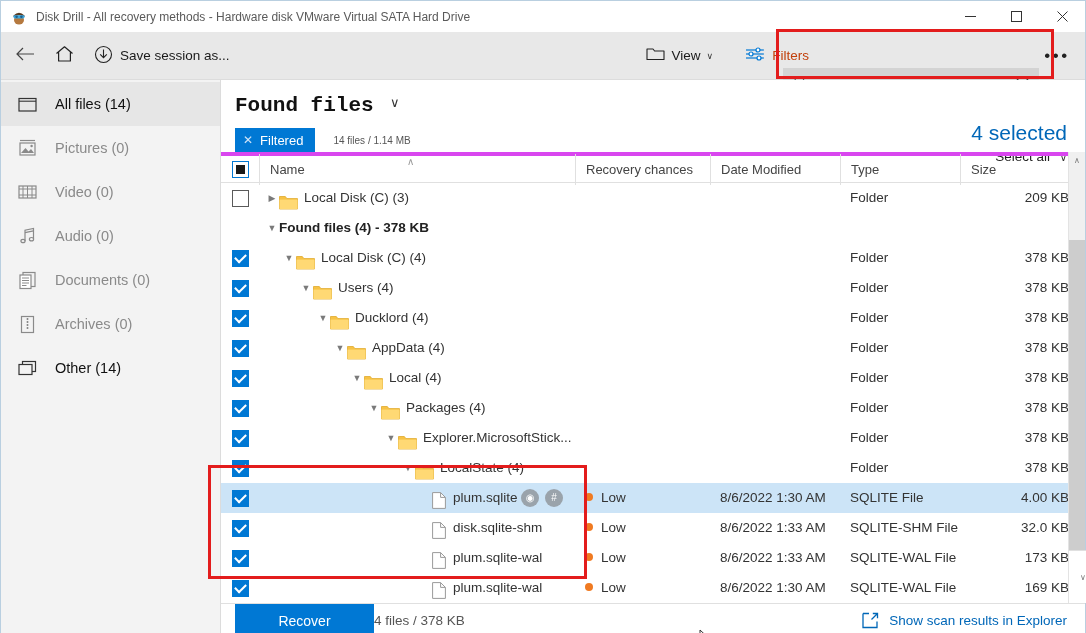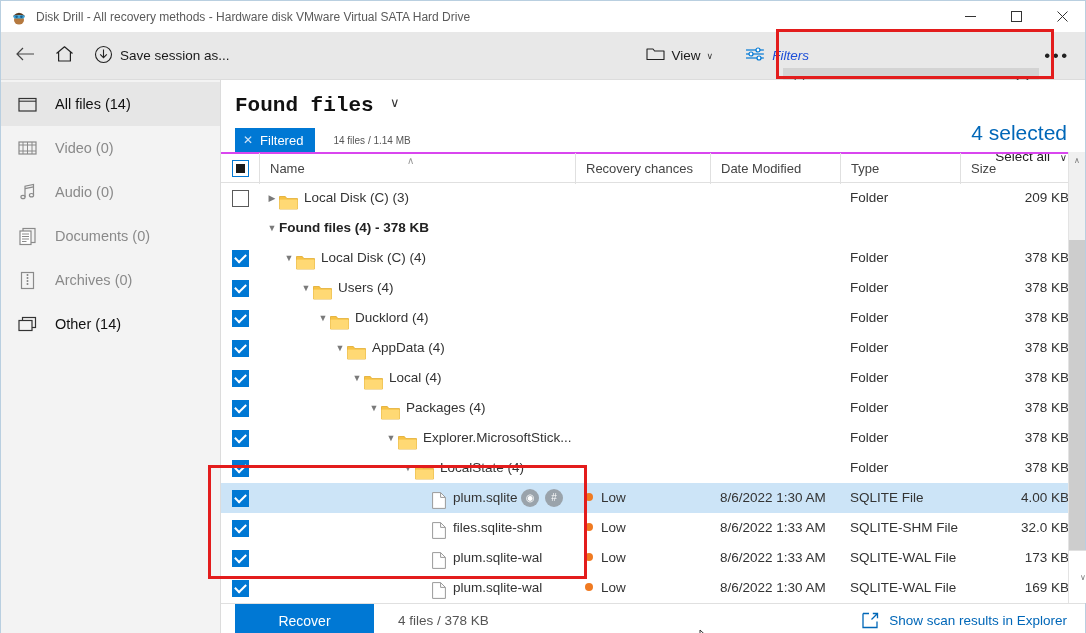--- a/index.html
+++ b/index.html
@@ -56,21 +56,21 @@
   }
   .tb-btn {
     height: 48px;
     display: flex; align-items: center;
     padding: 0 10px;
     color: #1a1a1a;
     font-size: 13.5px;
     cursor: default;
   }
   .tb-label { margin-left: 7px; white-space: nowrap; }
-  .tb-label.blue { color: #1d4ed8; font-style: italic; }
+  .tb-label.blue { color: #c2410c; }
   .chev { margin-left: 6px; font-size: 9px; color: #333; }
 
   .search-wrap {
     position: absolute;
     left: 782px; top: 36px;
     width: 256px; height: 33px;
     background: #d3d3d3;
     display: flex; align-items: center;
     padding: 0 4px 0 10px;
   }
@@ -166,21 +166,21 @@
   .sel-count { font-size: 21px; color: #0067b8; margin-top: 29px; }
   .sel-all {
     margin-top: 4px; font-size: 13.5px; color: #222;
   }
   .sel-all .chev2 { font-size: 10px; margin-left: 6px; color:#333; }
 
   
   .table-area { flex: 1; display: flex; flex-direction: column; position: relative; }
   .thead {
     height: 31px;
-    border-top: 2px solid #d946ef;
+    border-top: 4px solid #d946ef;
     border-bottom: 1px solid #e0e0e0;
     display: flex; align-items: center;
     font-size: 13px; color: #444;
     position: relative;
   }
   .th { padding-left: 10px; border-left: 1px solid #e0e0e0; height: 31px; line-height: 31px; }
   .th:first-child { border-left: 0; }
   .col-chk  { width: 38px; flex: 0 0 38px; display:flex; align-items:center; justify-content:center; padding-left:0;}
   .col-name { width: 316px; flex: 0 0 316px; position: relative; }
   .col-rec  { width: 135px; flex: 0 0 135px; }
@@ -269,21 +269,21 @@
     display: flex; align-items: center;
     padding: 0 18px 0 14px;
     background: #fff;
   }
   .recover-btn {
     width: 139px; height: 33px;
     background: #0078d4; color: #fff;
     display: flex; align-items: center; justify-content: center;
     font-size: 14px;
   }
-  .bottom-count { margin-left: 24px; font-size: 13.5px; color: #555; }
+  .bottom-count { margin-left: 0; font-size: 13.5px; color: #555; }
   .explorer-link {
     margin-left: auto; display: flex; align-items: center;
     color: #0067b8; font-size: 13.5px;
   }
   .explorer-link .eico { margin-right: 10px; display:flex; }
 </style>
 </head>
 <body>
 
 <div class="app">
@@ -393,20 +393,31 @@
       <div class="side-item active">
         <span class="sic">
           <svg width="20" height="17" viewBox="0 0 20 17">
               <rect x="1" y="2.5" width="17" height="12.5" fill="none" stroke="#333" stroke-width="1.2"></rect>
               <line x1="1" y1="5.2" x2="18" y2="5.2" stroke="#333" stroke-width="1.1"></line>
             </svg>
         </span>
         <span>All files (14)</span>
       </div>
 
+      <div class="side-item">
+        <span class="sic">
+          <svg width="20" height="18" viewBox="0 0 20 18">
+              <line x1="2" y1="1.5" x2="17" y2="1.5" stroke="#8a8a8a" stroke-width="1.2"></line>
+              <rect x="2" y="4" width="15" height="12" fill="none" stroke="#8a8a8a" stroke-width="1.2"></rect>
+              <path d="M3 14 L7.5 9 L10.5 12.5 L13 10 L16 14 Z" fill="#8a8a8a"></path>
+              <circle cx="13.6" cy="7" r="1.2" fill="#8a8a8a"></circle>
+            </svg>
+        </span>
+        <span>Pictures (0)</span>
+      </div>
 
       <div class="side-item">
         <span class="sic">
           <svg width="20" height="16" viewBox="0 0 20 16">
               <rect x="1" y="2" width="17" height="12" fill="none" stroke="#8a8a8a" stroke-width="1.2"></rect>
               <line x1="1" y1="5" x2="18" y2="5" stroke="#8a8a8a" stroke-width="1"></line>
               <line x1="1" y1="11" x2="18" y2="11" stroke="#8a8a8a" stroke-width="1"></line>
               <line x1="5" y1="2" x2="5" y2="14" stroke="#8a8a8a" stroke-width="1"></line>
               <line x1="9.5" y1="2" x2="9.5" y2="14" stroke="#8a8a8a" stroke-width="1"></line>
               <line x1="14" y1="2" x2="14" y2="14" stroke="#8a8a8a" stroke-width="1"></line>
@@ -692,21 +703,21 @@
             <div class="row">
               <div class="cell col-chk">
                 <span class="chk checked"></span>
               </div>
               <div class="cell col-name name-cell" style="padding-left: 159px;">
                 <span class="tri">&nbsp;</span>
                 <span class="file-ico"><svg width="14" height="17" viewBox="0 0 14 17">
                     <path d="M0.6 0.6 H8.6 L13.4 5.4 V16.4 H0.6 Z" fill="#ffffff" stroke="#9a9a9a" stroke-width="1"></path>
                     <path d="M8.6 0.6 V5.4 H13.4" fill="none" stroke="#9a9a9a" stroke-width="1"></path>
                   </svg></span>
-                <span class="node-label">files.sqlite-shm</span>
+                <span class="node-label">disk.sqlite-shm</span>
               </div>
               <div class="cell col-rec"><span class="rec-dot"></span><span>Low</span></div>
               <div class="cell col-date">8/6/2022 1:33 AM</div>
               <div class="cell col-type">SQLITE-SHM File</div>
               <div class="cell col-size">32.0 KB</div>
             </div>
             <div class="row">
               <div class="cell col-chk">
                 <span class="chk checked"></span>
               </div>

